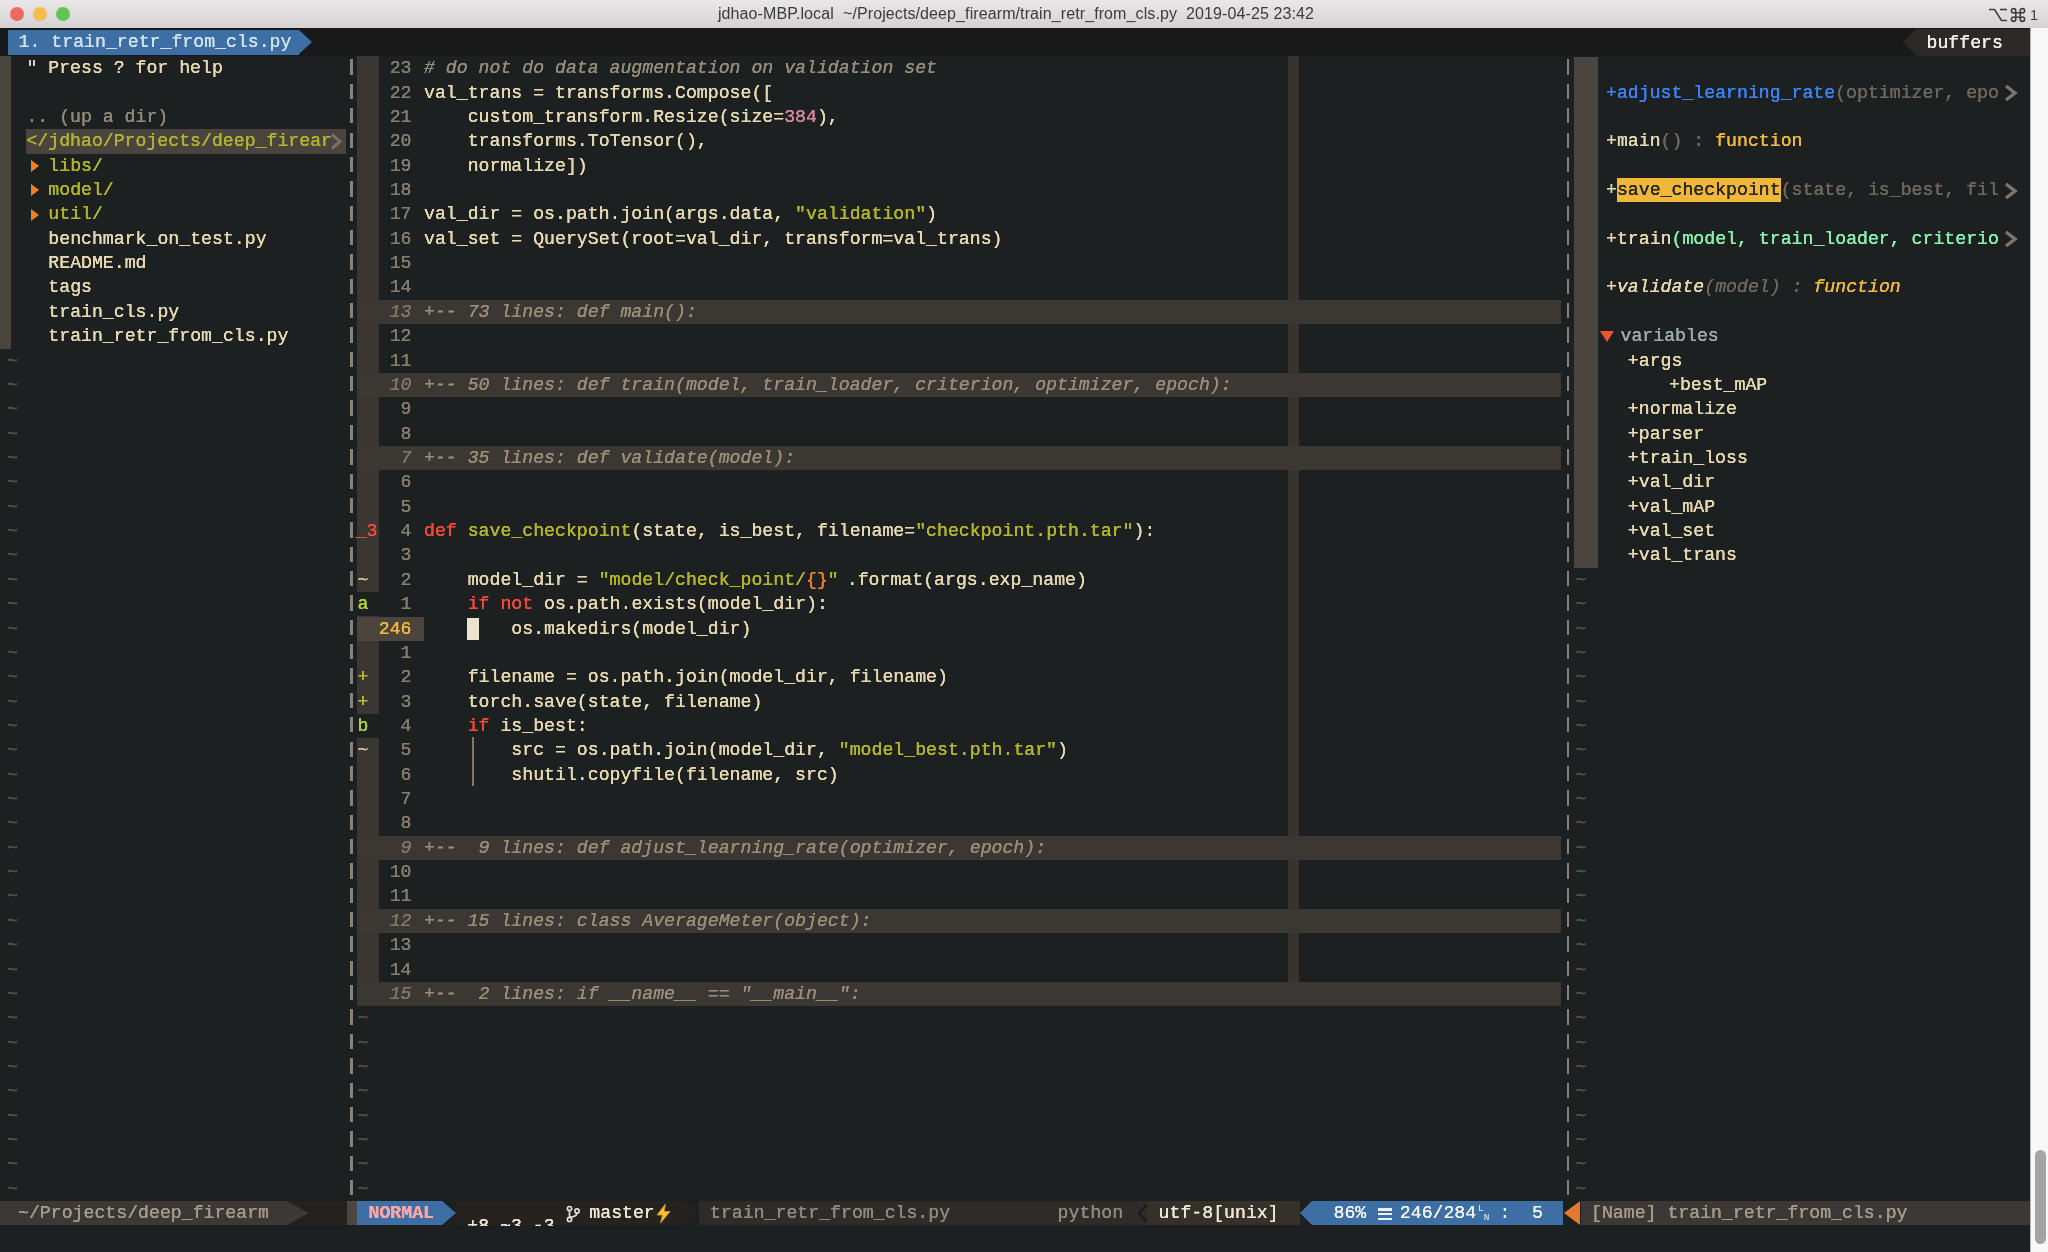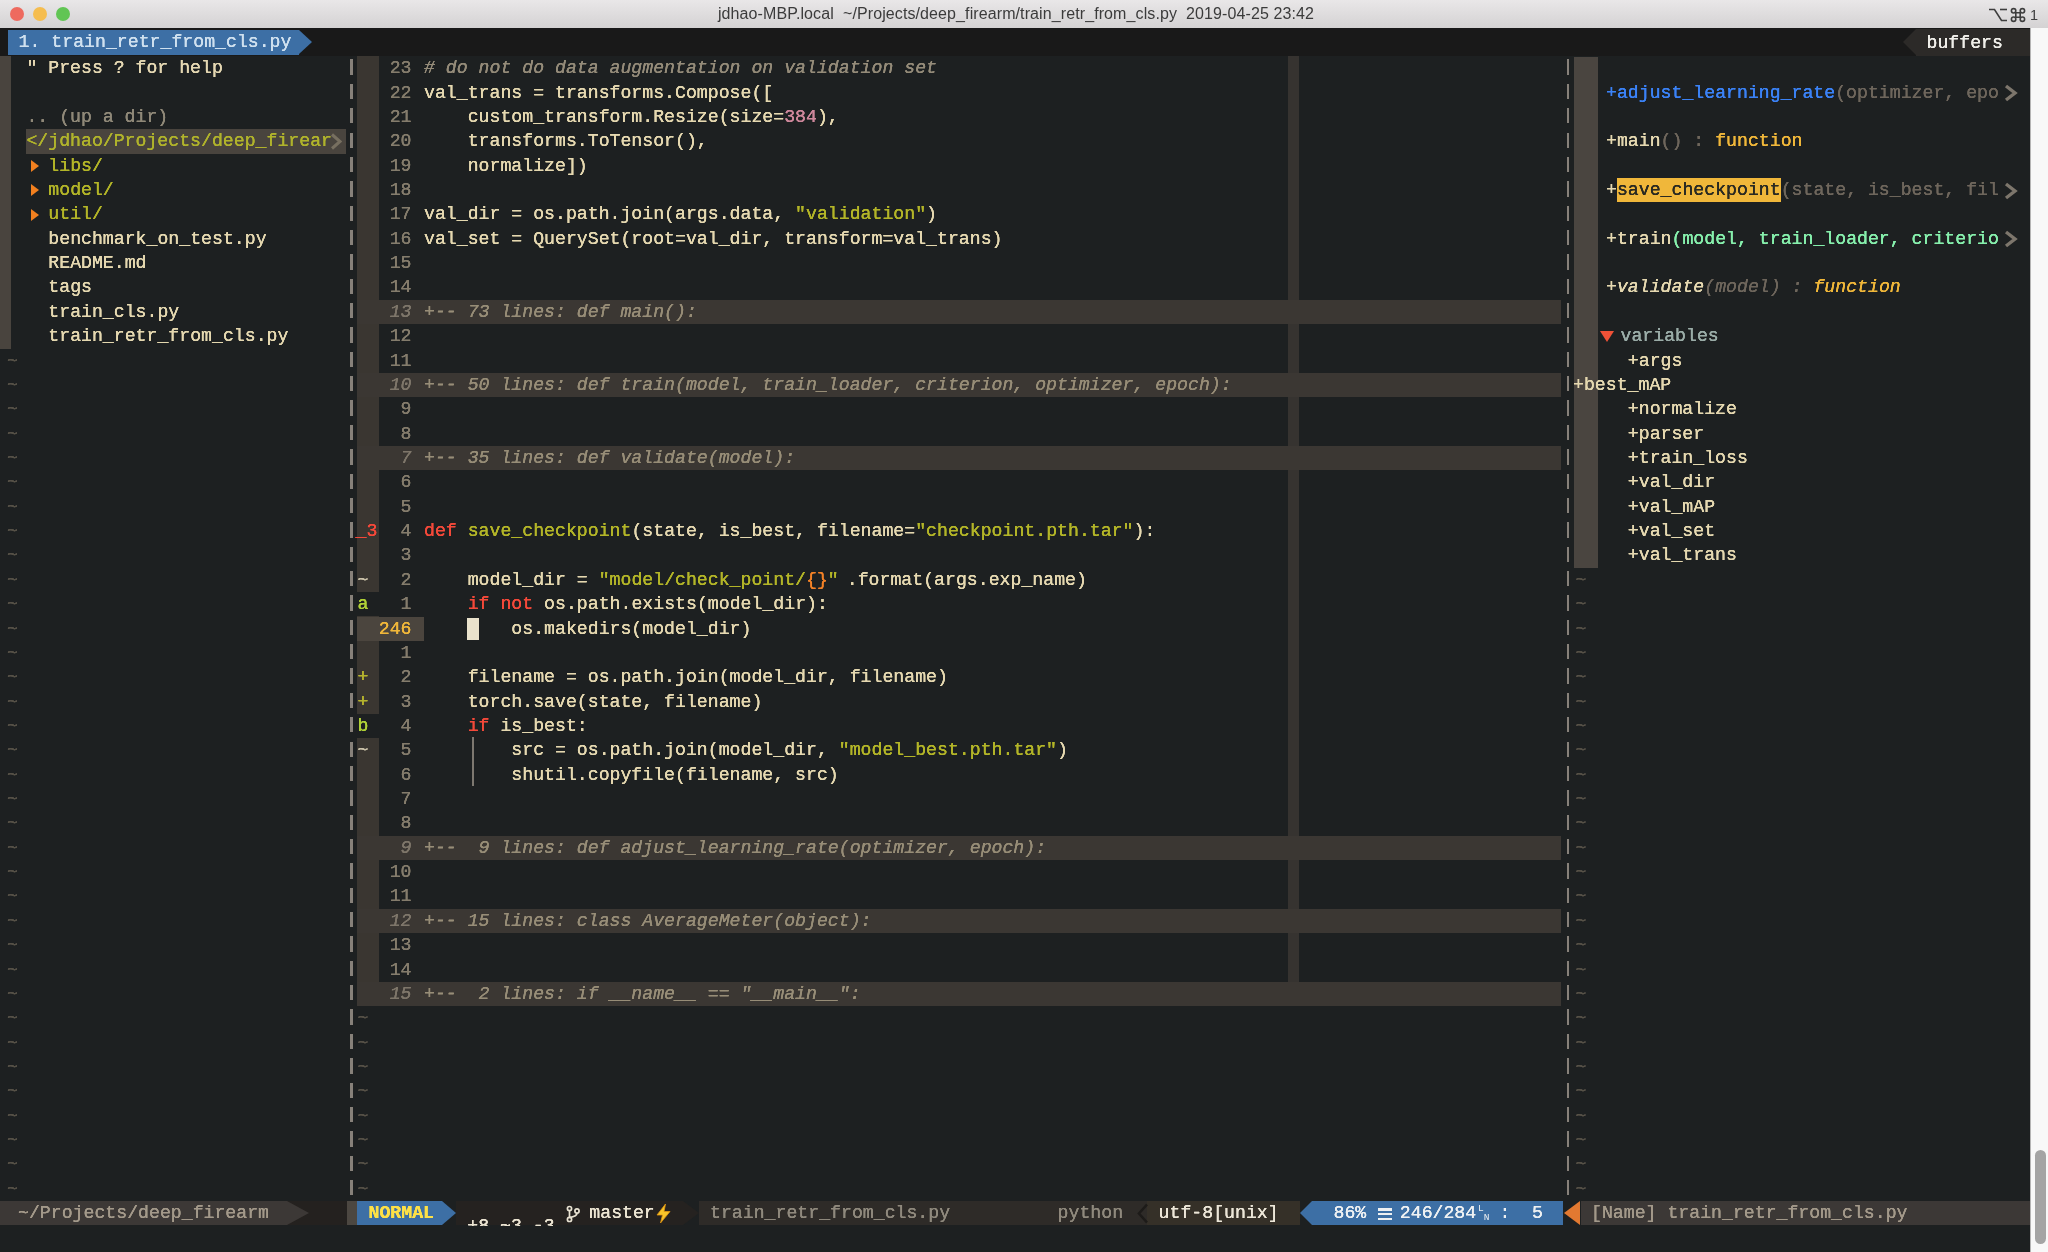--- a/index.html
+++ b/index.html
@@ -304,21 +304,21 @@
     <path d="M3 2 L12 9 L3 16" stroke="#7d766c" stroke-width="3.4" fill="none"></path>
   </svg>
 <div class="t" style="position:absolute;left:1606.0px;top:226.7px;color:#e5d8b0;"><span style="color:#e5d8b0;">+train</span><span style="color:#86efac;">(model,&nbsp;train_loader,&nbsp;criterio</span></div>
 <svg style="position:absolute;left:2003px;top:230.2px" width="15" height="18" viewBox="0 0 15 18">
     <path d="M3 2 L12 9 L3 16" stroke="#7d766c" stroke-width="3.4" fill="none"></path>
   </svg>
 <div class="t" style="position:absolute;left:1606.0px;top:275.4px;color:#e5d8b0;font-style:italic;"><span style="color:#e5d8b0;">+validate</span><span style="color:#6e665c;">(model)&nbsp;:&nbsp;</span><span style="color:#f0b73a;">function</span></div>
 <div style="position:absolute;left:1600px;top:331.2px;width:0;height:0;border-top:11.5px solid #ef5137;border-left:7px solid transparent;border-right:7px solid transparent"></div>
 <div class="t" style="position:absolute;left:1620.5px;top:324.2px;color:#e5d8b0;"><span style="color:#9aaca7;">variables</span></div>
 <div class="t" style="position:absolute;left:1627.8px;top:348.5px;color:#e5d8b0;"><span style="color:#e5d8b0;">+args</span></div>
-<div class="t" style="position:absolute;left:1573px;top:372.9px;color:#e5d8b0;"><span style="color:#e5d8b0;">+best_mAP</span></div>
+<div class="t" style="position:absolute;left:1669px;top:372.9px;color:#e5d8b0;"><span style="color:#e5d8b0;">+best_mAP</span></div>
 <div class="t" style="position:absolute;left:1627.8px;top:397.2px;color:#e5d8b0;"><span style="color:#e5d8b0;">+normalize</span></div>
 <div class="t" style="position:absolute;left:1627.8px;top:421.6px;color:#e5d8b0;"><span style="color:#e5d8b0;">+parser</span></div>
 <div class="t" style="position:absolute;left:1627.8px;top:446.0px;color:#e5d8b0;"><span style="color:#e5d8b0;">+train_loss</span></div>
 <div class="t" style="position:absolute;left:1627.8px;top:470.3px;color:#e5d8b0;"><span style="color:#e5d8b0;">+val_dir</span></div>
 <div class="t" style="position:absolute;left:1627.8px;top:494.7px;color:#e5d8b0;"><span style="color:#e5d8b0;">+val_mAP</span></div>
 <div class="t" style="position:absolute;left:1627.8px;top:519.0px;color:#e5d8b0;"><span style="color:#e5d8b0;">+val_set</span></div>
 <div class="t" style="position:absolute;left:1627.8px;top:543.4px;color:#e5d8b0;"><span style="color:#e5d8b0;">+val_trans</span></div>
 <div style="position:absolute;left:0.0px;top:1201.1px;width:287.0px;height:24.4px;background:#3c3836;"></div>
 <div style="position:absolute;left:287.0px;top:1201.1px;width:59.5px;height:24.4px;background:#24211f;"></div>
 <div style="position:absolute;left:287.0px;top:1201.1px;width:0;height:0;border-left:22.0px solid #3c3836;border-top:12.18px solid transparent;border-bottom:12.18px solid transparent"></div>
@@ -327,21 +327,21 @@
 <div style="position:absolute;left:357.0px;top:1201.1px;width:85.1px;height:24.4px;background:#3d6fa5;"></div>
 <div style="position:absolute;left:442.1px;top:1201.1px;width:0;height:0;border-left:14.2px solid #3d6fa5;border-top:12.18px solid transparent;border-bottom:12.18px solid transparent"></div>
 <div style="position:absolute;left:456.3px;top:1201.1px;width:226.7px;height:24.4px;background:#252220;"></div>
 <div style="position:absolute;left:683.0px;top:1201.1px;width:0;height:0;border-left:16.0px solid #252220;border-top:12.18px solid transparent;border-bottom:12.18px solid transparent"></div>
 <div style="position:absolute;left:699.0px;top:1201.1px;width:448.0px;height:24.4px;background:#2e2b28;"></div>
 <div style="position:absolute;left:1147.0px;top:1201.1px;width:152.7px;height:24.4px;background:#353028;"></div>
 <div style="position:absolute;left:1299.7px;top:1201.1px;width:0;height:0;border-right:12.0px solid #3d6fa5;border-top:12.18px solid transparent;border-bottom:12.18px solid transparent"></div>
 <div style="position:absolute;left:1311.7px;top:1201.1px;width:251.6px;height:24.4px;background:#3d6fa5;"></div>
 <div style="position:absolute;left:1564.3px;top:1201.1px;width:0;height:0;border-right:16.9px solid #e27931;border-top:12.18px solid transparent;border-bottom:12.18px solid transparent"></div>
 <div style="position:absolute;left:1581.2px;top:1201.1px;width:449.8px;height:24.4px;background:#3c3836;"></div>
-<div class="t" style="position:absolute;left:368.5px;top:1201.1px;color:#e5d8b0;"><span style="color:#fde047;font-weight:bold;">NORMAL</span></div>
+<div class="t" style="position:absolute;left:368.5px;top:1201.1px;color:#e5d8b0;"><span style="color:#fca5a5;font-weight:bold;">NORMAL</span></div>
 <div class="t" style="position:absolute;left:467.3px;top:1214px;color:#e5d8b0;"><span style="color:#ebe4d2;">+8</span><span style="color:#e5d8b0;">&nbsp;</span><span style="color:#ebe4d2;">~3</span><span style="color:#e5d8b0;">&nbsp;</span><span style="color:#ebe4d2;">-3</span></div>
 <svg style="position:absolute;left:565px;top:1204.6px" width="16" height="18" viewBox="0 0 16 18">
 <g stroke="#e8e2d2" stroke-width="1.7" fill="none">
       <circle cx="4.5" cy="3.6" r="2.1"></circle>
       <circle cx="4.5" cy="14.4" r="2.1"></circle>
       <circle cx="12" cy="6" r="2.1"></circle>
       <path d="M4.5 5.7 V12.3 M12 8.1 C12 11, 9 12, 4.5 12.6"></path>
     </g>
   </svg>
 <div class="t" style="position:absolute;left:589.3px;top:1201.1px;color:#e5d8b0;"><span style="color:#ebe4d2;">master</span></div>

